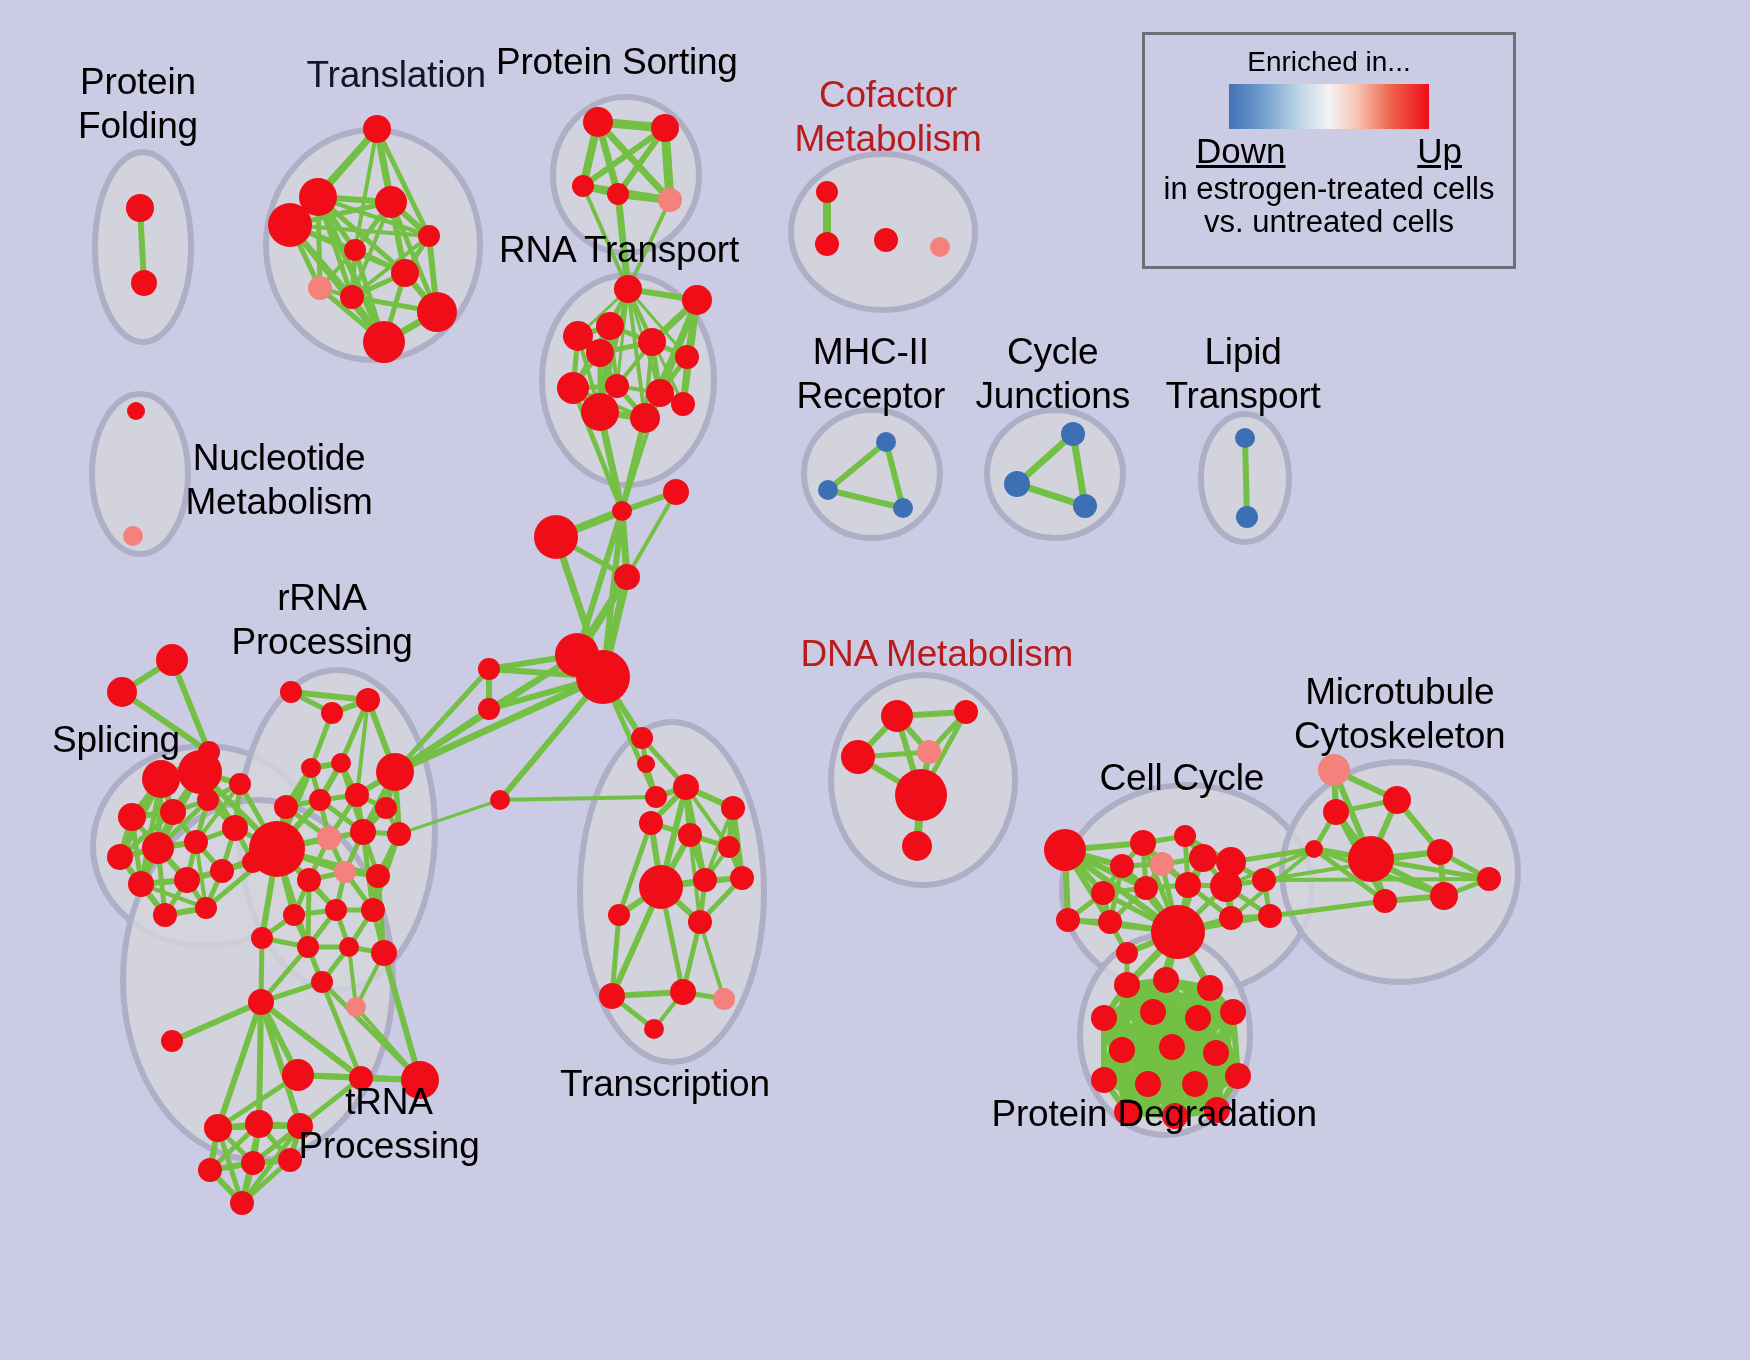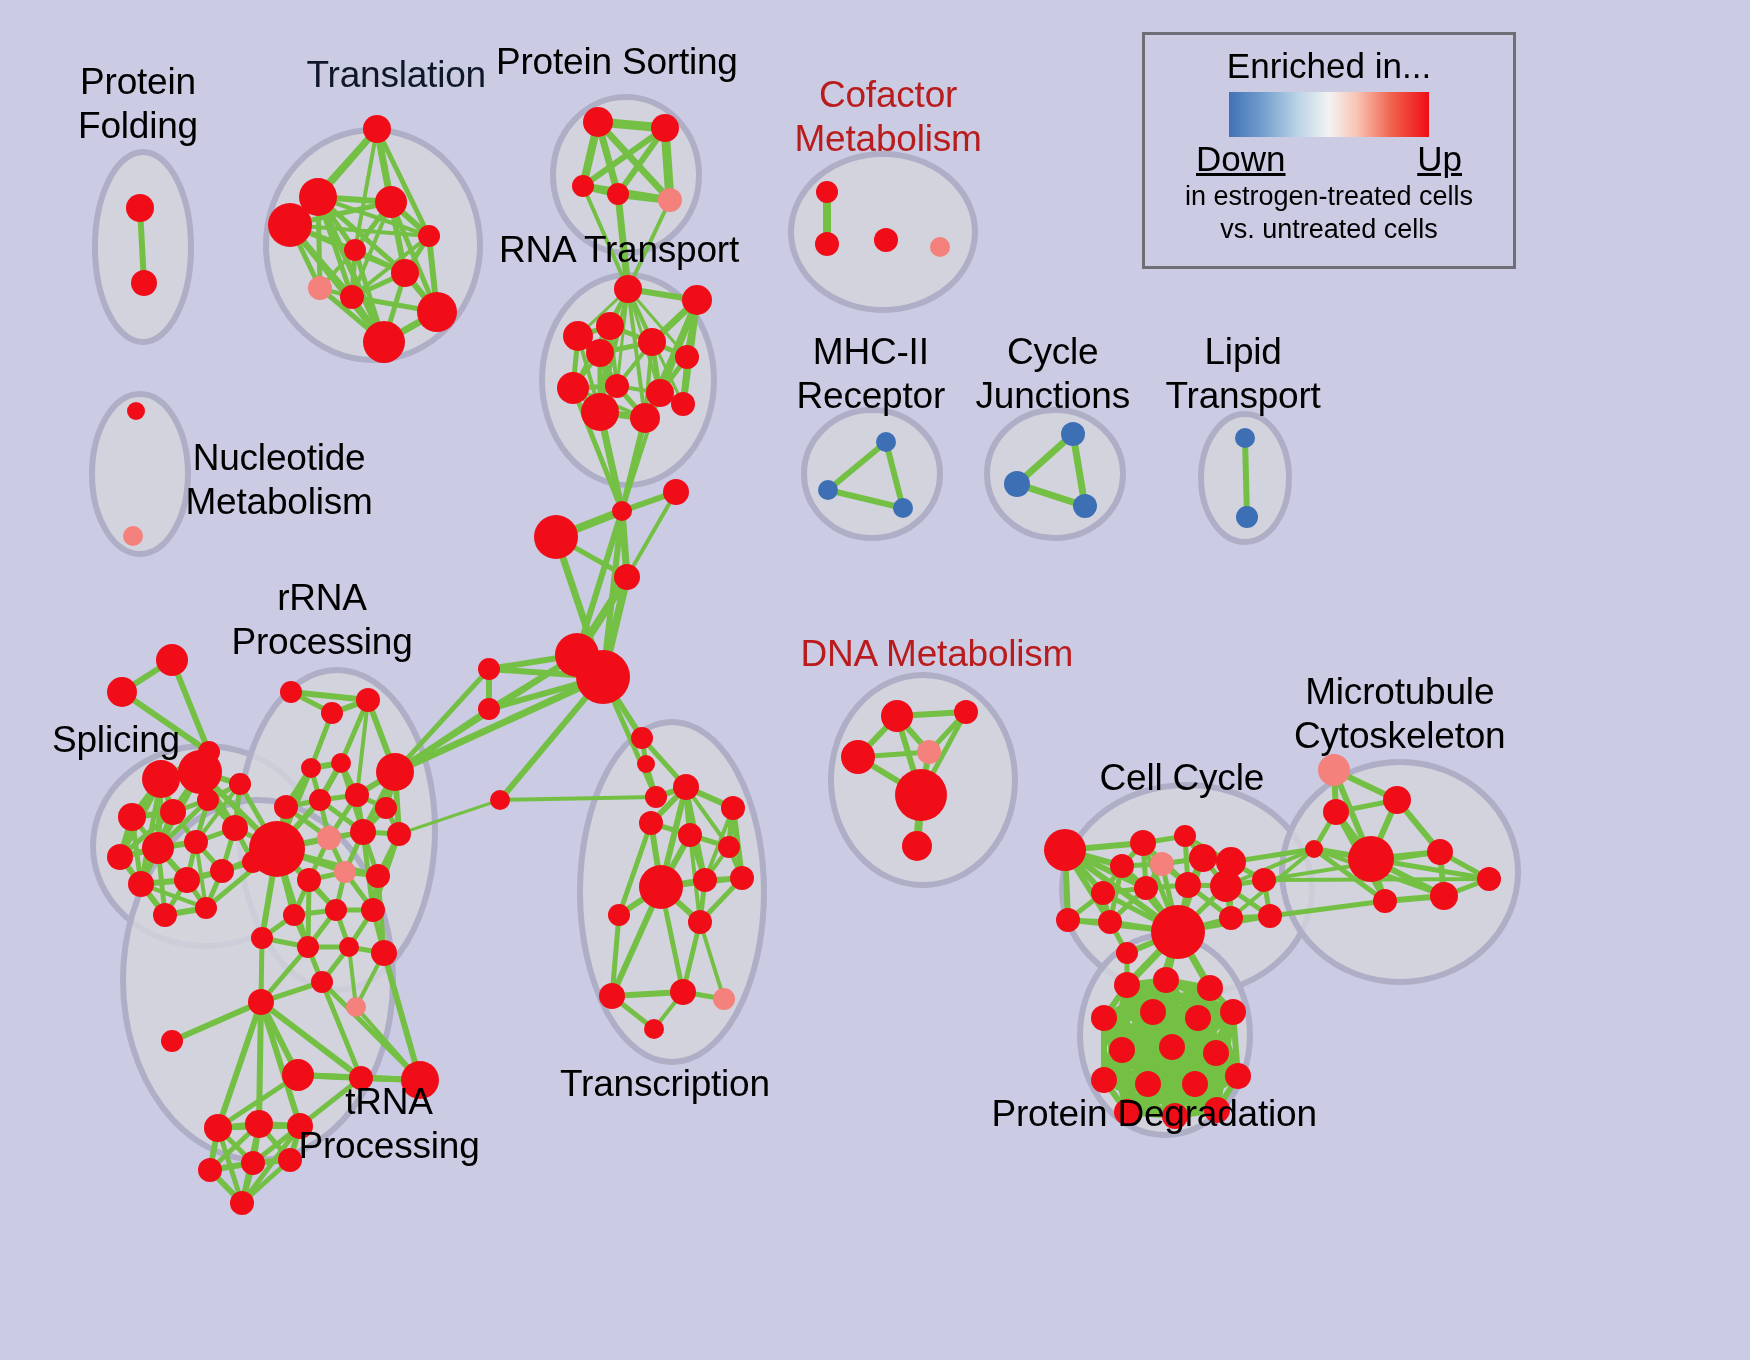--- a/index.html
+++ b/index.html
@@ -26,38 +26,38 @@
     position:absolute;
     left:1142px;top:32px;
     width:374px;height:237px;
     background:#cbcbe3;
     border:3px solid #6e6e76;
     box-sizing:border-box;
     display:flex;flex-direction:column;align-items:center;
   }
   #legend-title{
     margin-top:11px;
-    font-size:35px;color:#000;
+    font-size:28px;color:#000;
     font-family:"Liberation Sans", sans-serif;
   }
   #legend-bar{
     margin-top:6px;
     width:200px;height:45px;
     background:linear-gradient(to right,#4272b5 0%,#6f9bcb 16%,#b9d3e6 34%,#f3f3f3 50%,#f8c4b4 64%,#ef5f49 82%,#f00d18 100%);
   }
   #legend-updown{
     margin-top:2px;
     width:266px;
     display:flex;justify-content:space-between;
     font-size:35px;color:#000;text-decoration:underline;
   }
   #legend-sub{
     margin-top:1px;
     text-align:center;
-    font-size:27px;line-height:33px;color:#000;
+    font-size:31px;line-height:33px;color:#000;
   }
 </style>
 </head>
 <body>
 
 <div id="figure" style="background: rgb(203, 203, 227);">
 
   <svg id="net" viewBox="0 0 1750 1360" xmlns="http://www.w3.org/2000/svg">
     <g id="hulls">
         <ellipse cx="143" cy="247" rx="48" ry="95" fill="#d4d4dd" fill-opacity="0.82" stroke="#aeaec6" stroke-width="6"></ellipse>

